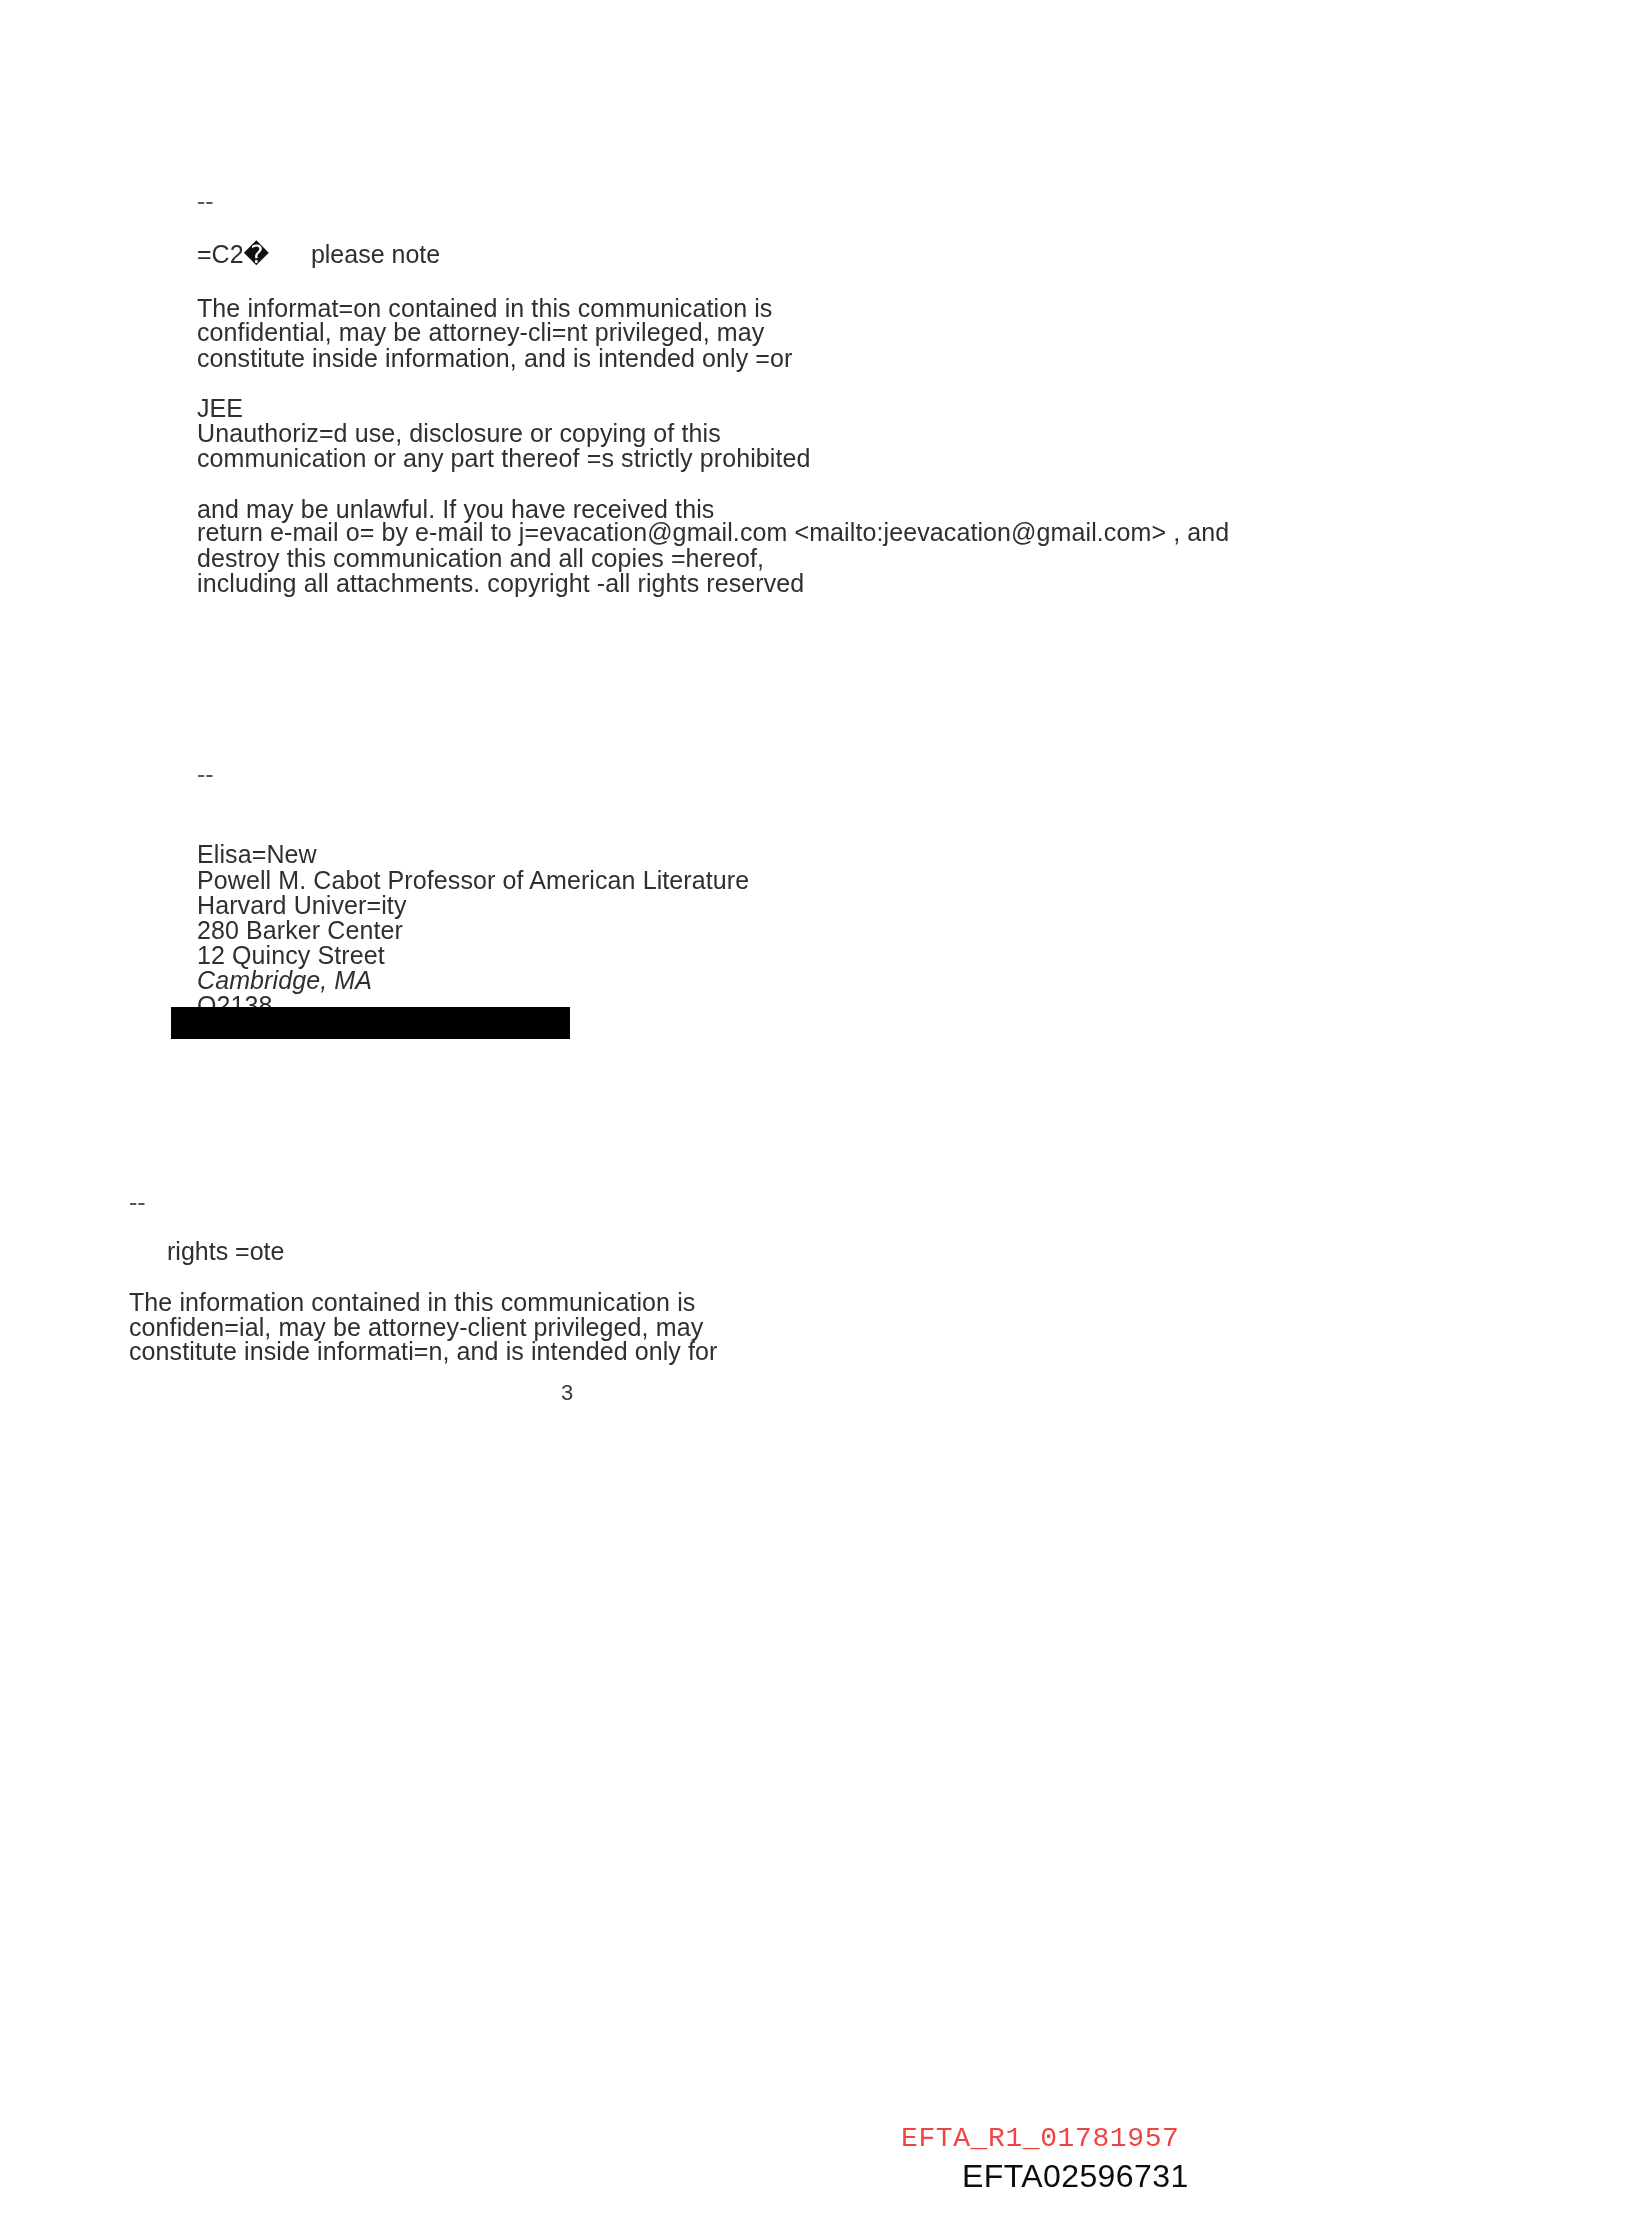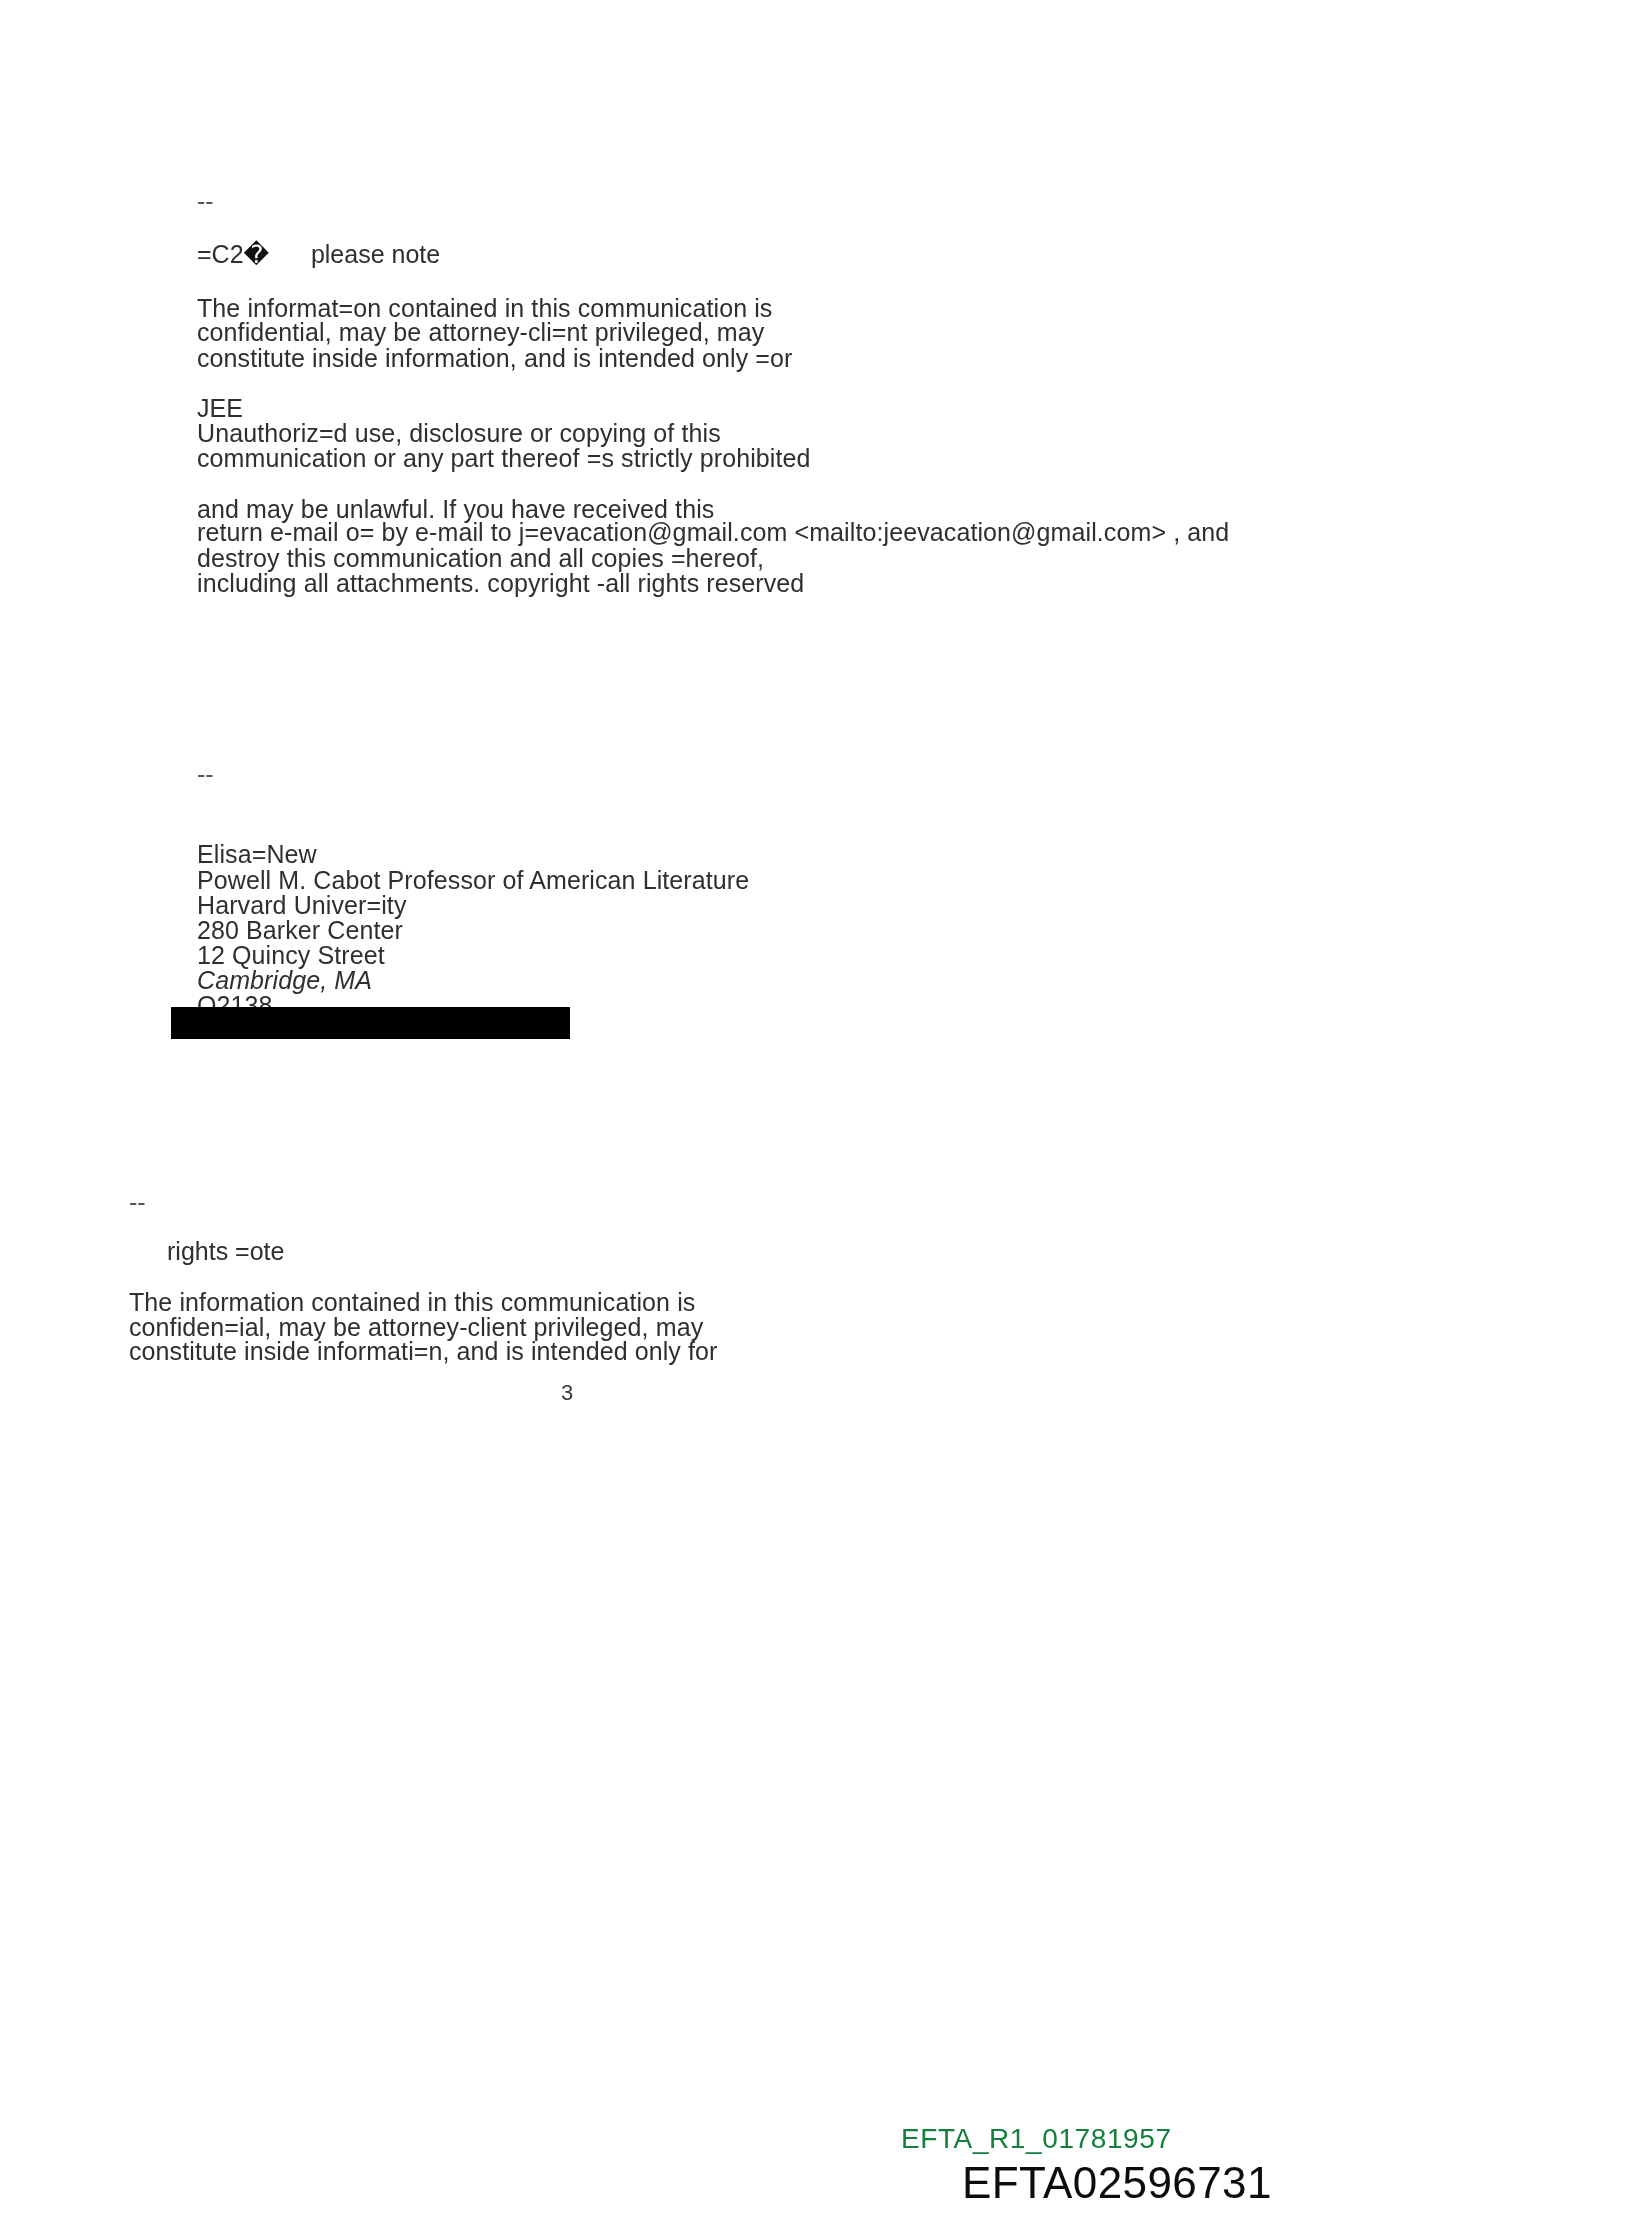--- a/index.html
+++ b/index.html
@@ -57,30 +57,30 @@
   .page-number {
     position: absolute;
     color: #3a3a3a;
     font-size: 22px;
     font-family: "Liberation Sans", sans-serif;
     white-space: pre;
   }
   
   .bates-upper {
     position: absolute;
-    color: #15803d;
+    color: #ef4444;
     font-size: 28px;
     letter-spacing: 0.6px;
-    font-family: Liberation Sans, sans-serif;
+    font-family: Liberation Mono, monospace;
     white-space: pre;
   }
   .bates-lower {
     position: absolute;
     color: #0d0d0d;
-    font-size: 44px;
+    font-size: 32px;
     letter-spacing: 0.4px;
     font-family: "Liberation Sans", sans-serif;
     white-space: pre;
   }
 </style>
 </head>
 <body>
 
 <div class="page">
 

